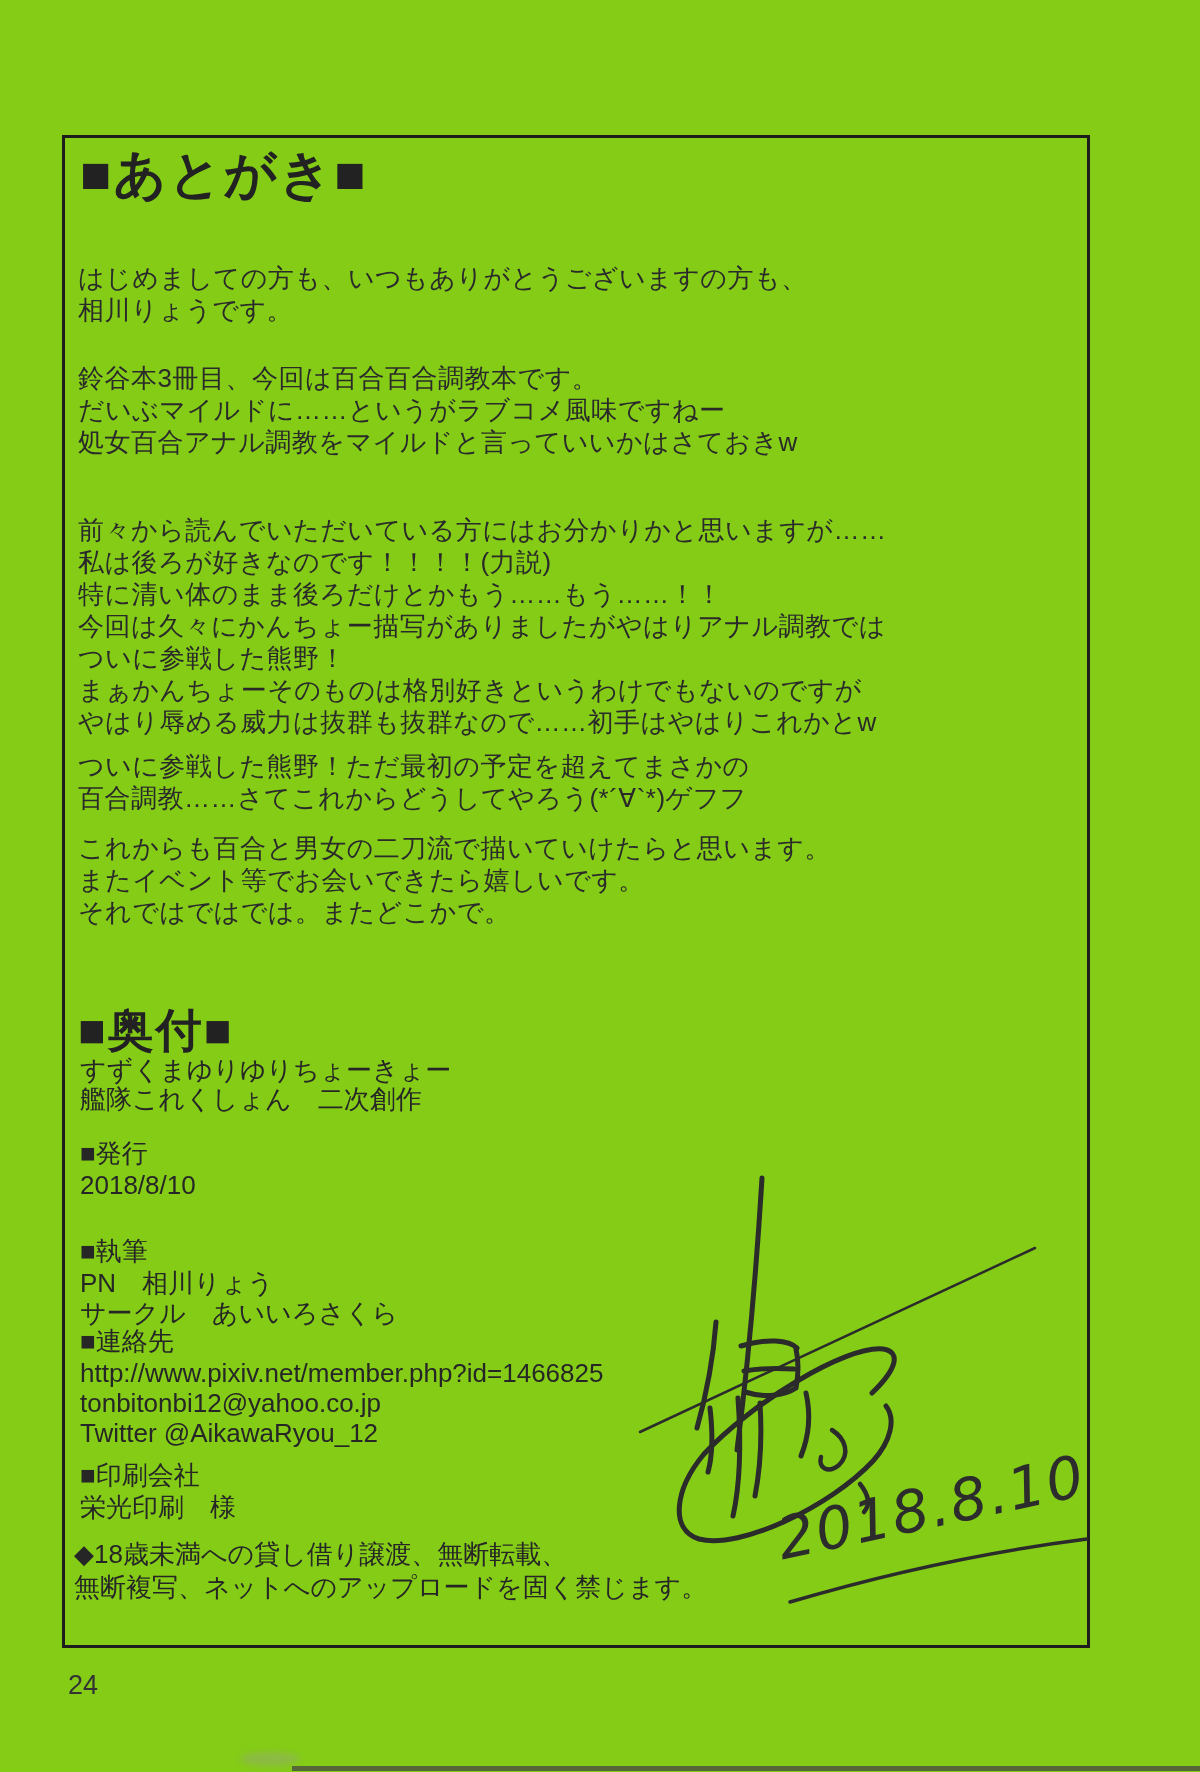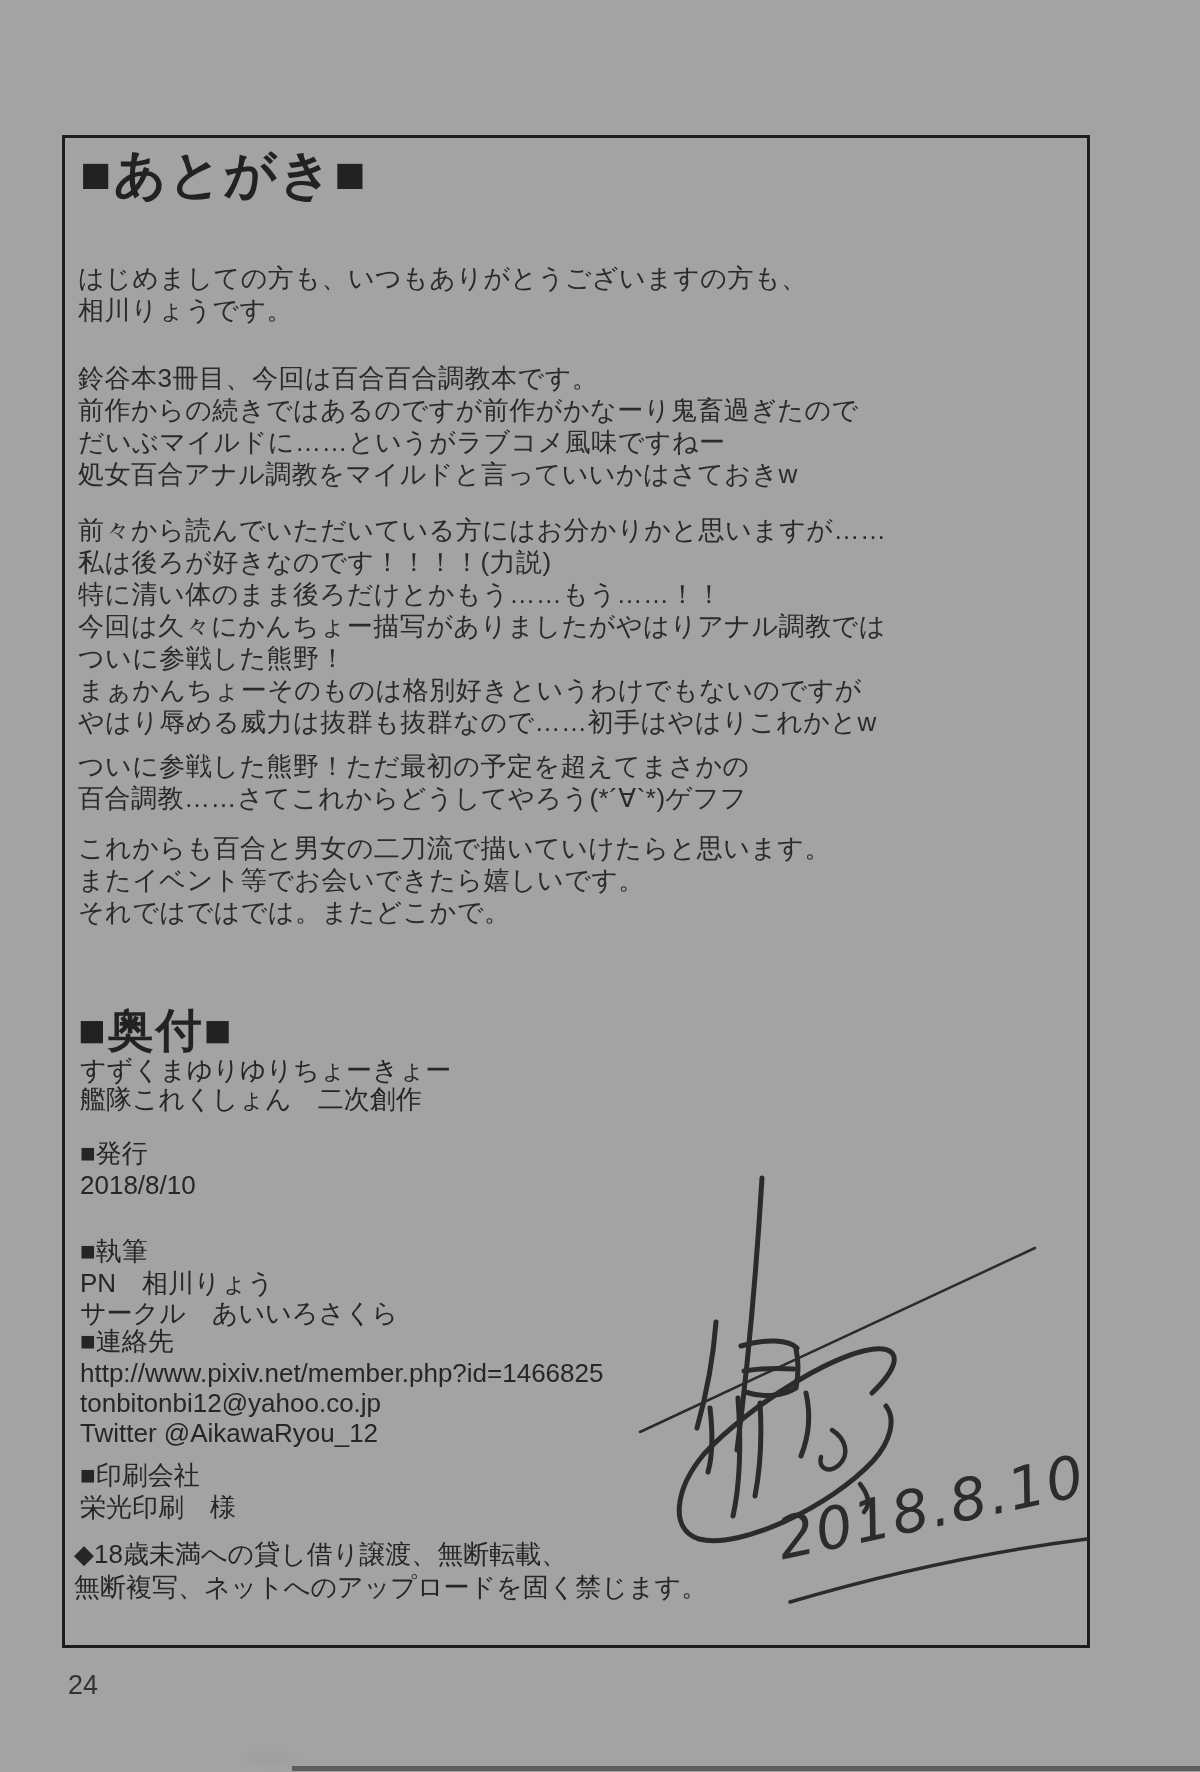--- a/index.html
+++ b/index.html
@@ -3,21 +3,21 @@
 <meta charset="utf-8">
 <style>
   html,body{margin:0;padding:0;}
   body{
     width:1200px;height:1772px;
     font-family:"Liberation Sans","DejaVu Sans",sans-serif;
     background:#e9e8e4;
   }
   .sheet{
     position:relative;width:1200px;height:1772px;
-    background:#a3a3a3;overflow:hidden;color:#262626;
+    background:#84cc16;overflow:hidden;color:#262626;
   }
   .frame{
     position:absolute;left:62px;top:135px;width:1022px;height:1507px;
     border:3px solid #1d1d1d;background:transparent;
   }
   .afterword-title{
     position:absolute;left:80px;top:140px;
     font-size:52px;font-weight:bold;letter-spacing:2px;color:#222;
   }
   .para{position:absolute;left:78px;font-size:26px;line-height:32px;
@@ -53,21 +53,20 @@
 
   <div class="afterword-title">■あとがき■</div>
 
   <div class="para p1">
     <div>はじめましての方も、いつもありがとうございますの方も、</div>
     <div>相川りょうです。</div>
   </div>
 
   <div class="para p2">
     <div>鈴谷本3冊目、今回は百合百合調教本です。</div>
-    <div>前作からの続きではあるのですが前作がかなーり鬼畜過ぎたので</div>
     <div>だいぶマイルドに……というがラブコメ風味ですねー</div>
     <div>処女百合アナル調教をマイルドと言っていいかはさておきw</div>
   </div>
 
   <div class="para p3">
     <div>前々から読んでいただいている方にはお分かりかと思いますが……</div>
     <div>私は後ろが好きなのです！！！！(力説)</div>
     <div>特に清い体のまま後ろだけとかもう……もう……！！</div>
     <div>今回は久々にかんちょー描写がありましたがやはりアナル調教では</div>
     <div>ついに参戦した熊野！</div>

